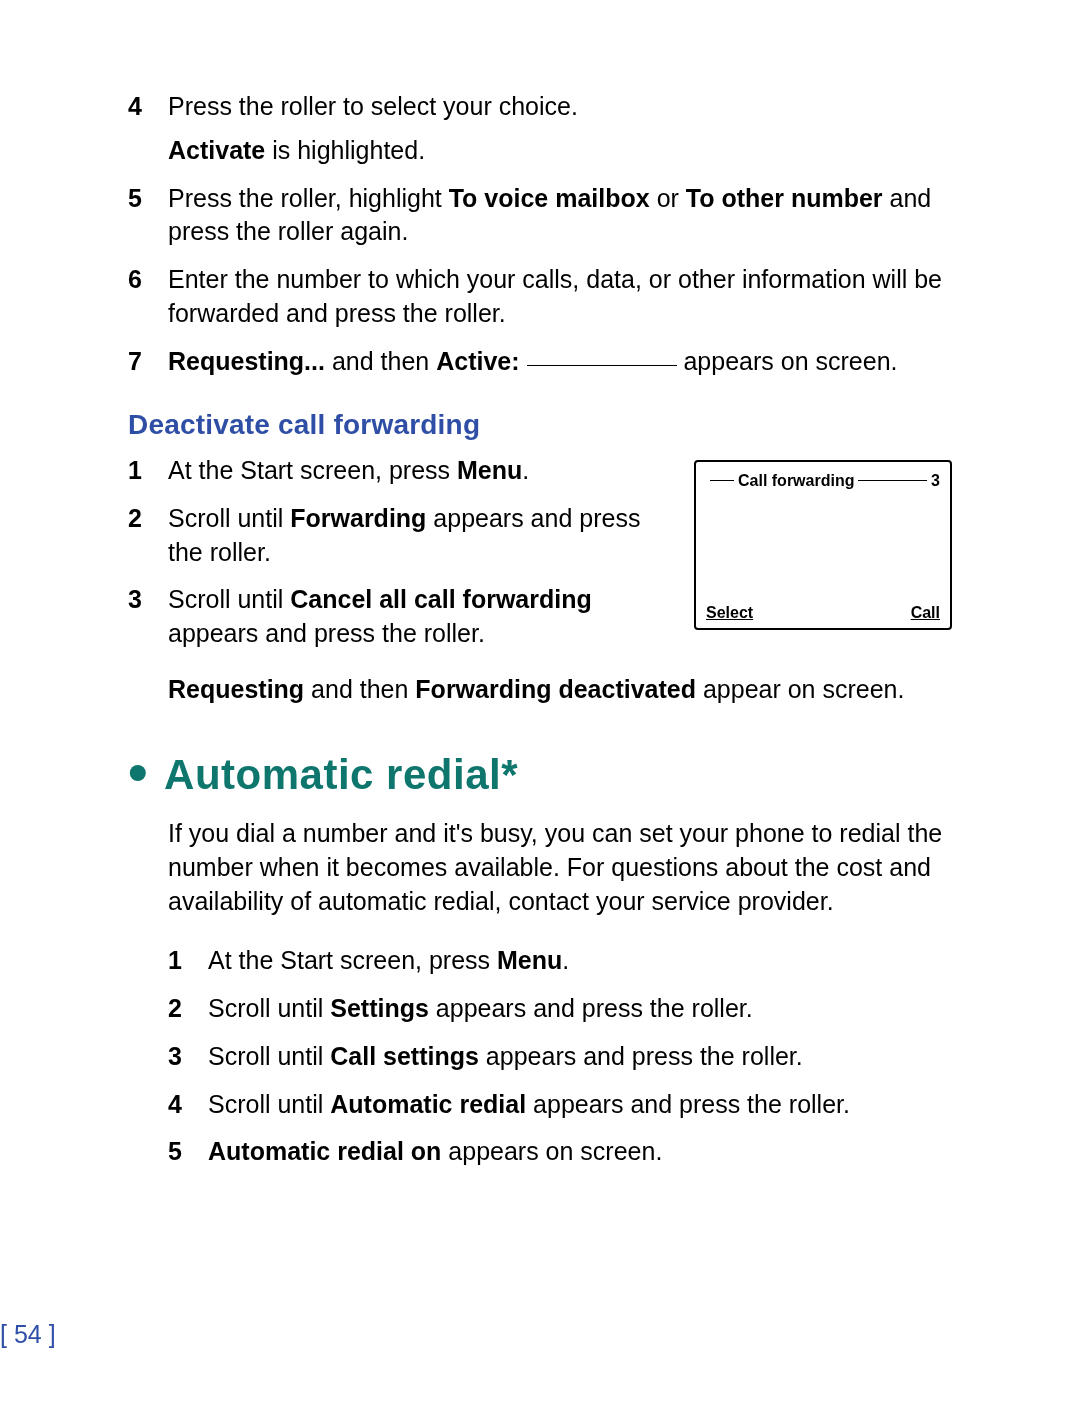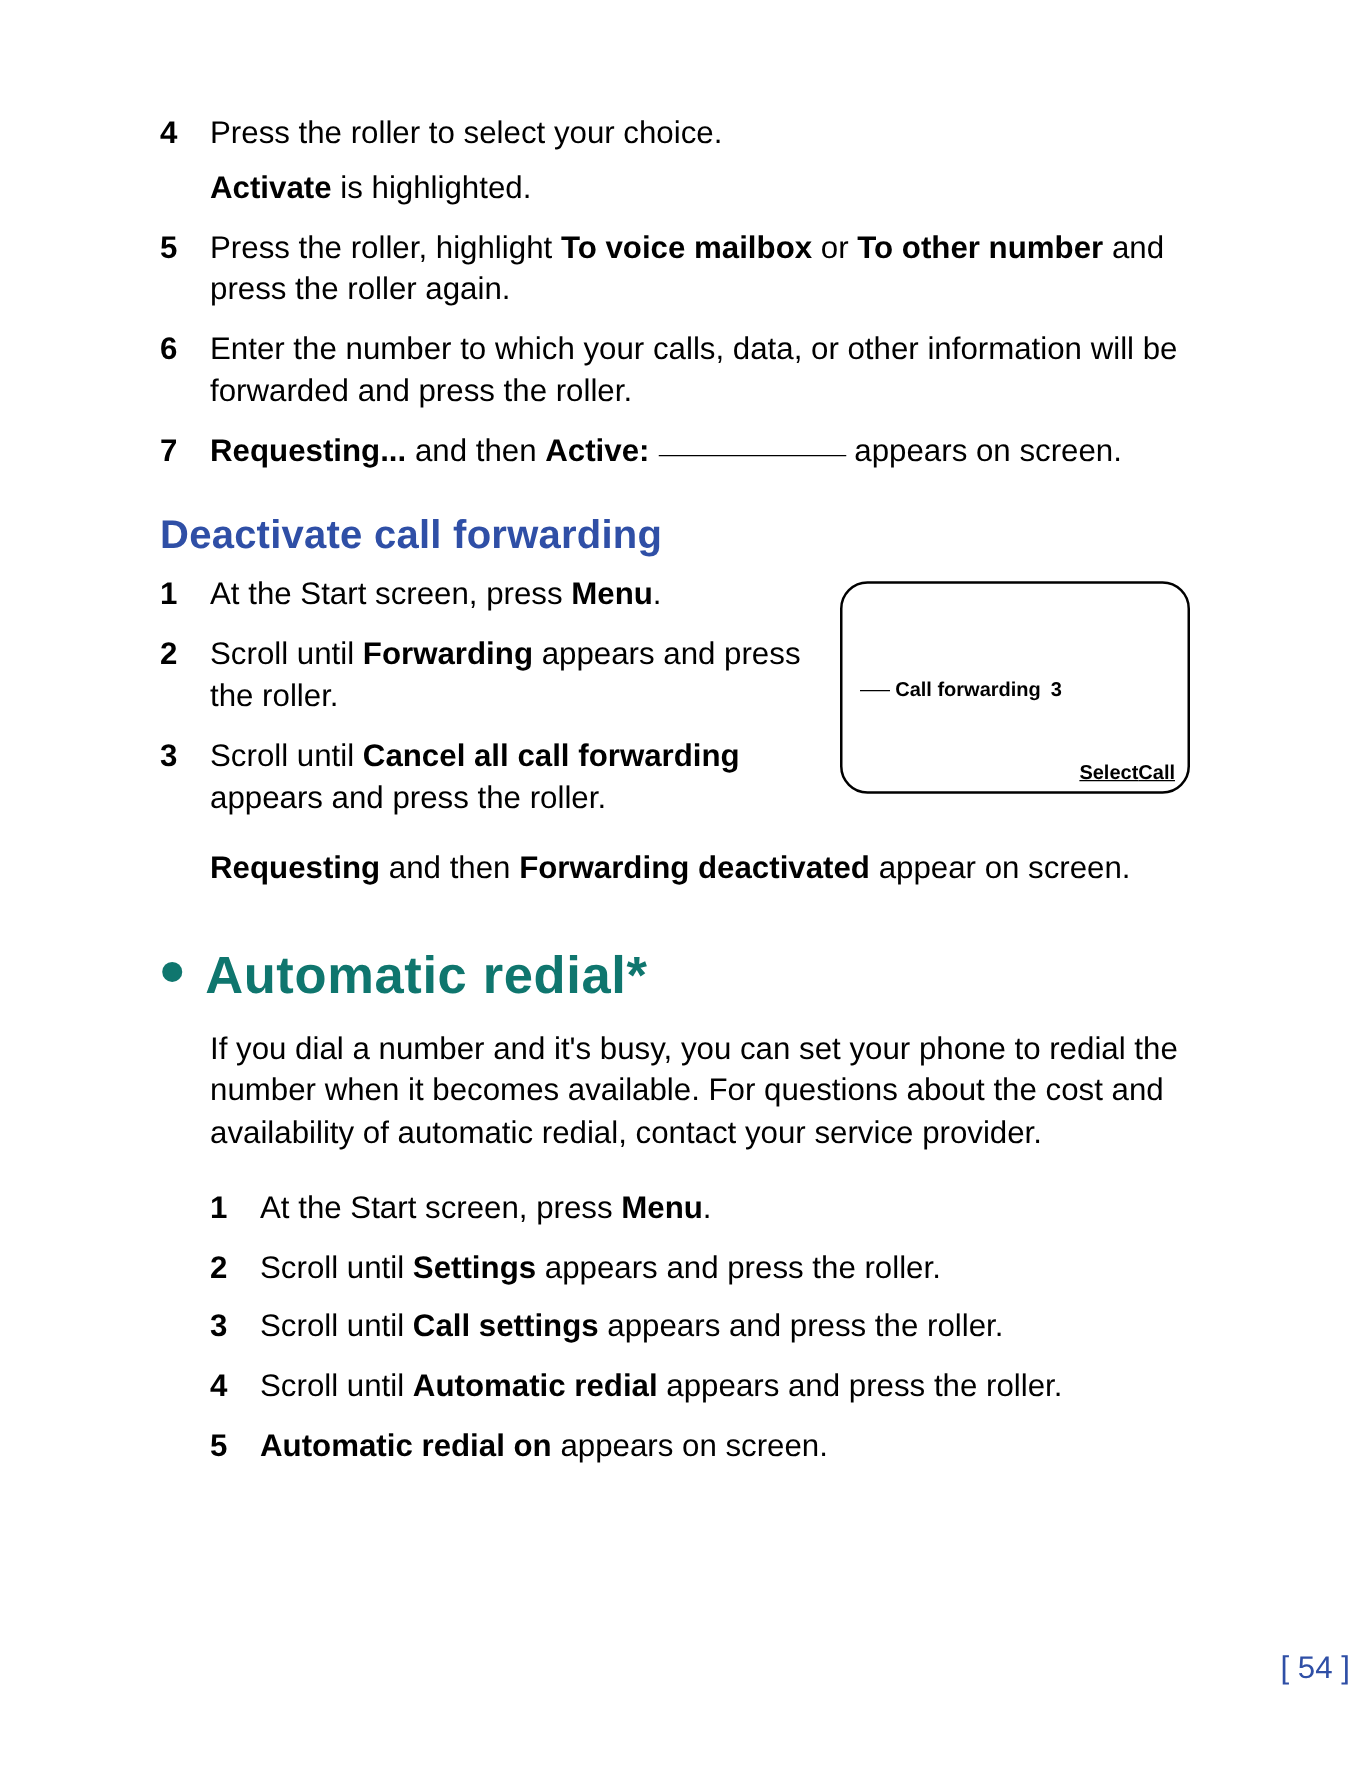--- a/index.html
+++ b/index.html
@@ -28,39 +28,39 @@
   .blank{
     display:inline-block;
     border-bottom:1.5px solid #000;
     width:150px;
     vertical-align:baseline;
     position:relative;
     top:-4px;
   }
   h2.section{
     color:#2f4fa6;
-    font-size:32px;
+    font-size:28px;
     font-weight:700;
     margin:28px 0 10px 0;
     letter-spacing:0.2px;
   }
   .cols{display:flex;gap:18px;align-items:flex-start;}
   .cols .leftcol{flex:1;}
   .phone-screen{
     flex:0 0 258px;
     height:170px;
     border:2.5px solid #000;
-    border-radius:22px;
+    border-radius:4px;
     box-sizing:border-box;
     padding:8px 10px 4px 10px;
     margin-top:6px;
     font-family:Arial,Helvetica,sans-serif;
     position:relative;
     display:flex;
-    flex-direction:row;
+    flex-direction:column;
     gap:14px;
   }
   .phone-header{
     display:flex;
     align-items:center;
     font-size:16px;
     font-weight:700;
     white-space:nowrap;
   }
   .phone-header .line{
@@ -94,21 +94,21 @@
   h1.major .bullet{
     font-size:56px;
     line-height:0;
     vertical-align:-2px;
     margin-right:16px;
   }
   p.intro{margin:0 0 26px 40px;}
   ol.steps.indent{margin-left:40px;}
   .page-num{
     color:#2f4fa6;
-    text-align:right;
+    text-align:left;
     position:absolute;
     bottom:60px;
     left:0;right:0;
     font-size:25px;
   }
 </style>
 </head>
 <body>
 
 <ol class="steps" id="top-steps">

